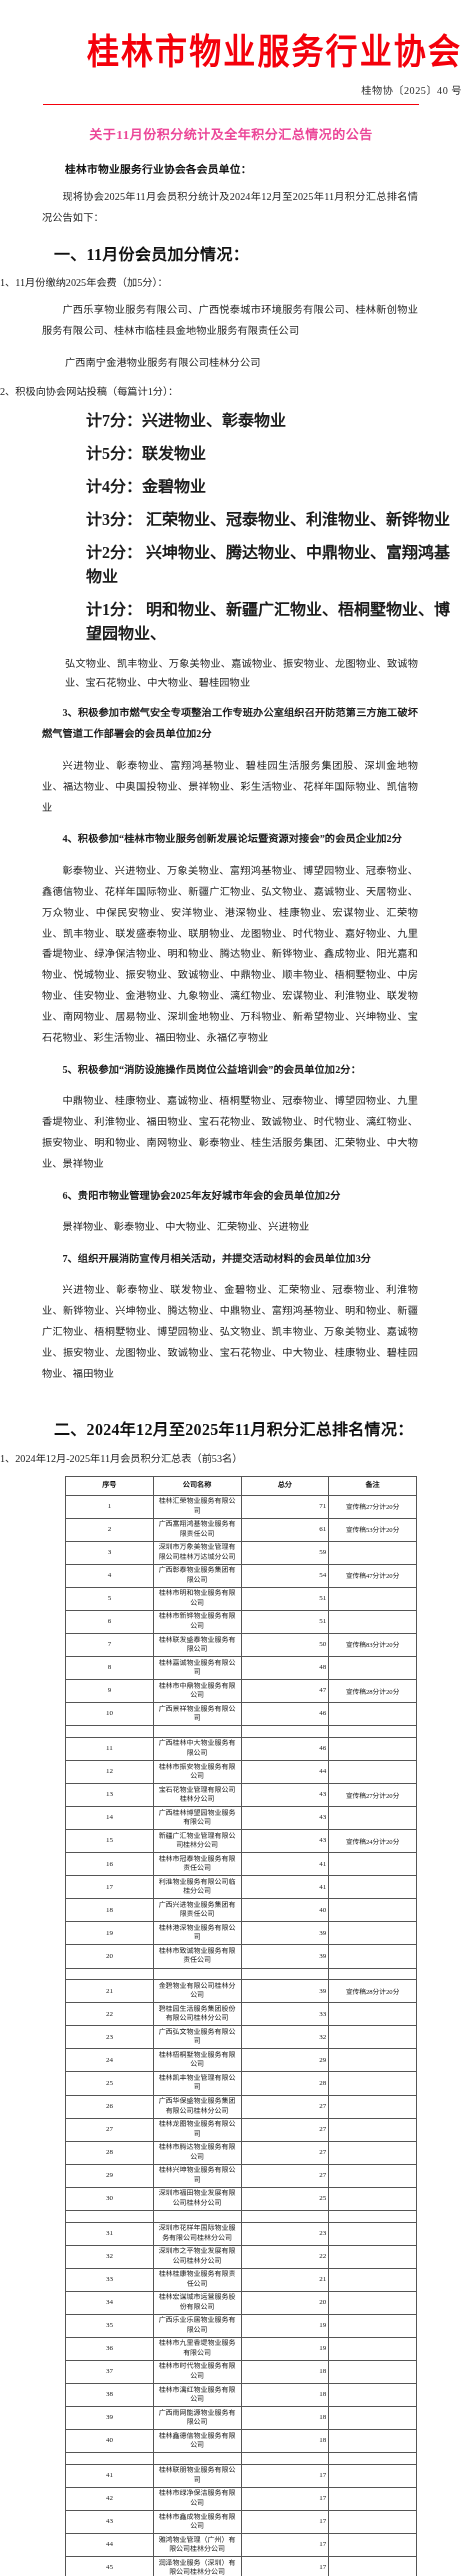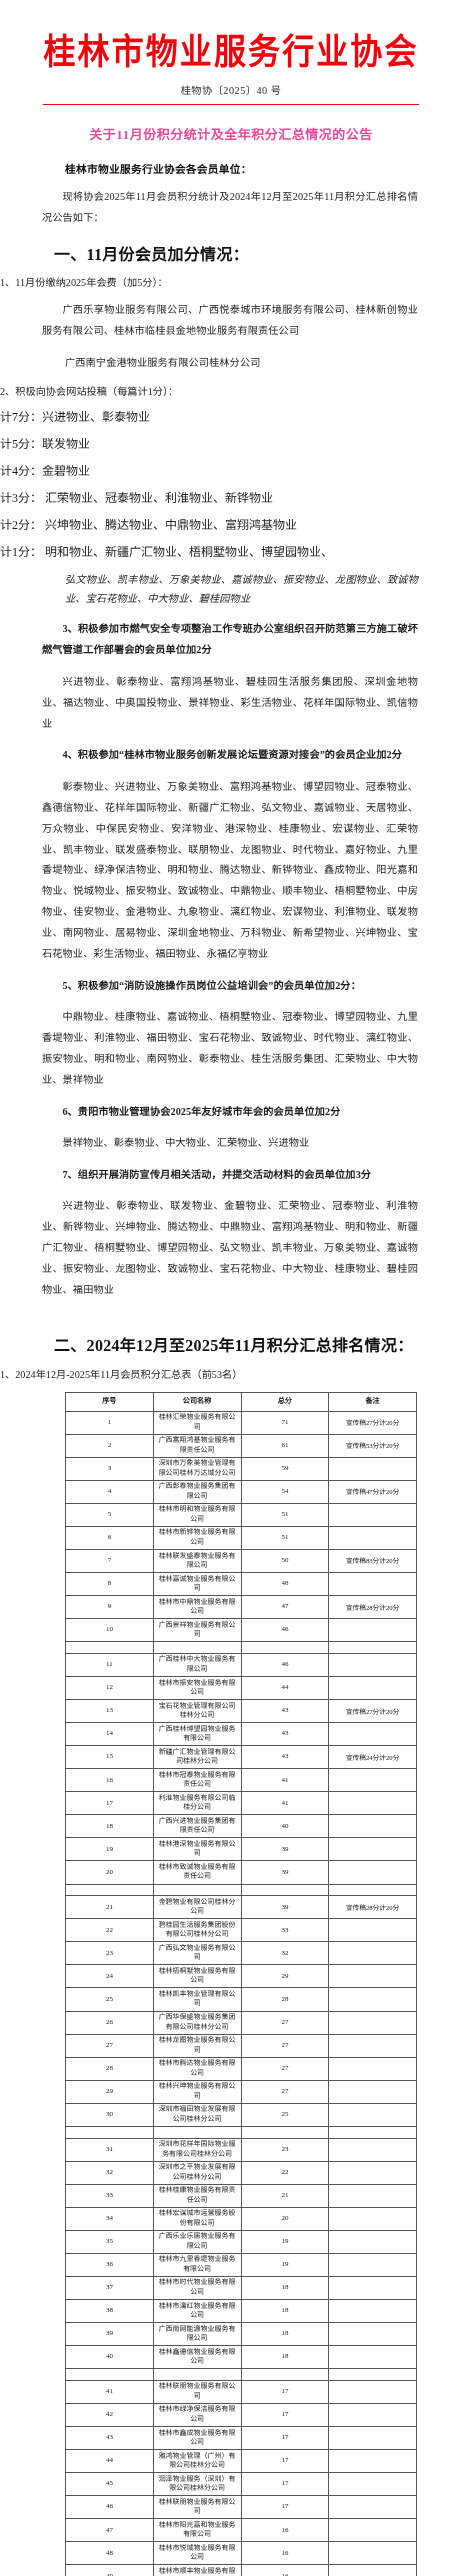--- a/index.html
+++ b/index.html
@@ -19,21 +19,21 @@
     min-height: 2576px;
     box-sizing: border-box;
     padding: 0 0 21.5px 0;
     position: relative;
     background: #fff;
   }
 
   
   .masthead {
     padding-top: 33px;
-    text-align: center;
+    text-align: right;
   }
   .org-title {
     color: #f4000b;
     font-family: "Liberation Serif", "DejaVu Serif", serif;
     font-weight: 700;
     font-size: 32px;
     letter-spacing: 2.1px;
     line-height: 1.08;
     margin: 0;
     white-space: nowrap;
@@ -84,39 +84,40 @@
   .para.indent {
     text-indent: 20.4px;
     padding-left: 42px;
   }
   .para.bold {
     font-weight: 700;
     font-family: Liberation Serif, serif;
   }
   .para.tight {
     line-height: 1.85;
-    font-style: italic;
   }
   .section-head {
     margin: 11.8px 0 0 0;
     padding-left: 54px;
     font-size: 16px;
     font-weight: 700;
     letter-spacing: 0.3px;
     color: #111;
   }
   .sub-head {
     margin: 9.7px 0 0 0;
     font-size: 10.2px;
     color: #1d1d1d;
   }
   .score-line {
     margin: 9px 0 0 0;
-    font-size: 12px;
+    padding-left: 86px;
+    font-size: 16px;
     color: #1d1d1d;
+    font-weight: bold;
   }
 
   
   .table-wrap {
     padding: 0 44px 0 65px;
     margin-top: 11.8px;
   }
   table.score-table {
     border-collapse: collapse;
     width: 352px;
@@ -140,21 +141,21 @@
     width: 25px;
     text-align: center;
   }
   td.c-name {
     width: 200px;
     text-align: center;
     padding-left: 4.3px;
   }
   td.c-score {
     width: 40px;
-    text-align: center;
+    text-align: right;
     margin-top: 23px;
   }
   td.c-note {
     width: 86px;
     text-align: center;
     font-size: 6.7px;
   }
   tr.row { height: 13.4px; }
   tr.row.tall { height: 21.5px; }
 

